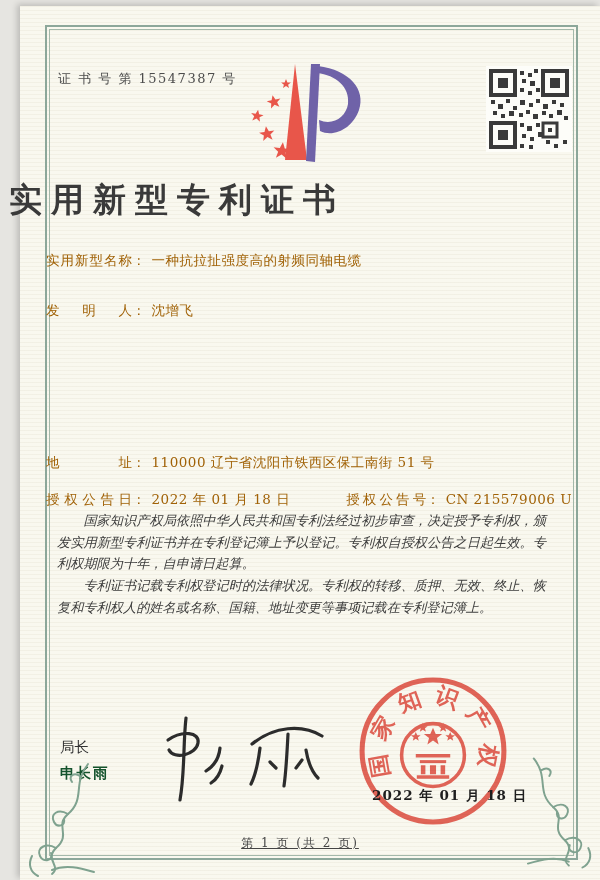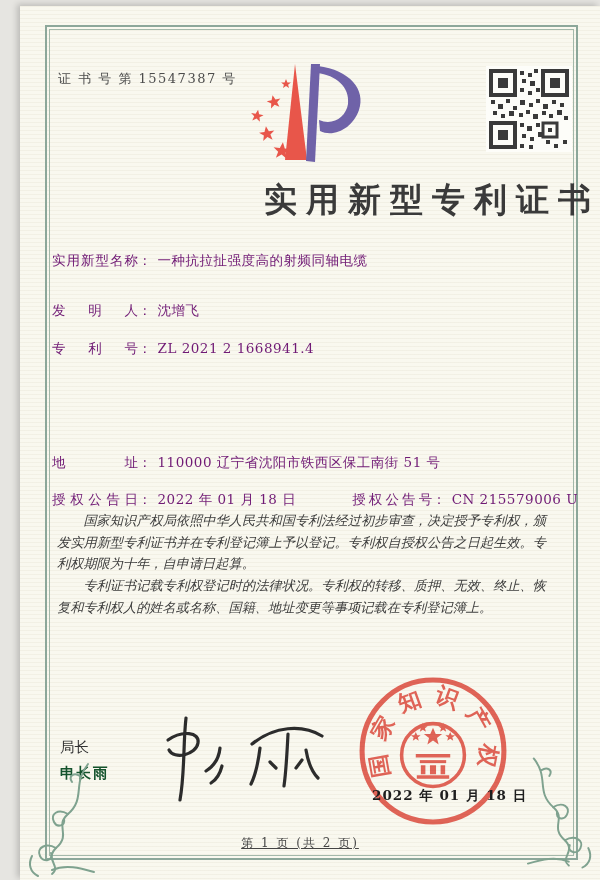--- a/index.html
+++ b/index.html
@@ -8,23 +8,23 @@
          background:#e6e5e1;font-family:"DejaVu Serif","Liberation Serif",serif;color:#3d3d3d;}
   .paper{position:absolute;left:20px;top:6px;right:0;bottom:0;
          background:repeating-linear-gradient(180deg, rgba(205,198,175,.16) 0 1px, rgba(0,0,0,0) 1px 4px),#f9f8ef;
          box-shadow:-3px -2px 6px rgba(0,0,0,.18);}
   .frame{position:absolute;left:45px;top:25px;width:533px;height:835px;
          border:2px solid #8ca79a;}
   .frame-inner{position:absolute;inset:2px;border:1px solid #a3b8aa;}
   .cert-no{position:absolute;left:58px;top:70px;font-size:13px;letter-spacing:1.5px;color:#4d4d4d;}
   .logo{position:absolute;left:236px;top:58px;width:132px;height:110px;}
   .qr{position:absolute;left:486px;top:66px;width:86px;height:86px;}
-  .title{position:absolute;left:0;top:178px;width:600px;text-align:right;
+  .title{position:absolute;left:0;top:178px;width:600px;text-align:left;
          font-size:33px;font-weight:600;letter-spacing:9px;color:#3a3a3a;text-indent:9px;}
-  .field-row{position:absolute;left:52px;width:500px;height:20px;font-size:13.5px;color:#701a75;white-space:nowrap;}
+  .field-row{position:absolute;left:46px;width:500px;height:20px;font-size:13.5px;color:#a16207;white-space:nowrap;}
   .lbl{display:inline-block;width:86px;text-align:justify;text-align-last:justify;vertical-align:top;}
   .lbl2{display:inline-block;width:80px;text-align:justify;text-align-last:justify;vertical-align:top;margin-left:56px;}
   .val{margin-left:6px;letter-spacing:.5px;}
   .paras{position:absolute;left:57px;top:510px;width:489px;font-size:13.2px;line-height:1.64;
          color:#3c3c3c;font-style:italic;text-align:justify;}
   .paras p{margin:0;text-indent:2em;}
   .director-title{position:absolute;left:60px;top:738px;font-size:14.5px;color:#333;}
   .director-name{position:absolute;left:60px;top:764px;font-size:14.5px;color:#14532d;letter-spacing:2px;font-weight:bold;}
   .signature{position:absolute;left:156px;top:710px;width:180px;height:98px;}
   .seal{position:absolute;left:356px;top:674px;width:154px;height:154px;opacity:.9;mix-blend-mode:multiply;}
@@ -81,23 +81,20 @@
     </g>
   </svg>
 
   <div class="title">实用新型专利证书</div>
 
   <div class="field-row" style="top:252px">
     <span class="lbl">实用新型名称</span><span>：</span><span class="val">一种抗拉扯强度高的射频同轴电缆</span>
   </div>
   <div class="field-row" style="top:302px">
     <span class="lbl">发明人</span><span>：</span><span class="val">沈增飞</span>
-  </div>
-  <div class="field-row" style="top:340px">
-    <span class="lbl">专利号</span><span>：</span><span class="val">ZL 2021 2 1668941.4</span>
   </div>
   <div class="field-row" style="top:454px">
     <span class="lbl">地址</span><span>：</span><span class="val">110000 辽宁省沈阳市铁西区保工南街 51 号</span>
   </div>
   <div class="field-row" style="top:491px">
     <span class="lbl">授权公告日</span><span>：</span><span class="val">2022 年 01 月 18 日</span><span class="lbl2">授权公告号</span><span>：</span><span class="val">CN 215579006 U</span>
   </div>
 
   <div class="paras">
     <p>国家知识产权局依照中华人民共和国专利法经过初步审查，决定授予专利权，颁发实用新型专利证书并在专利登记簿上予以登记。专利权自授权公告之日起生效。专利权期限为十年，自申请日起算。</p>

